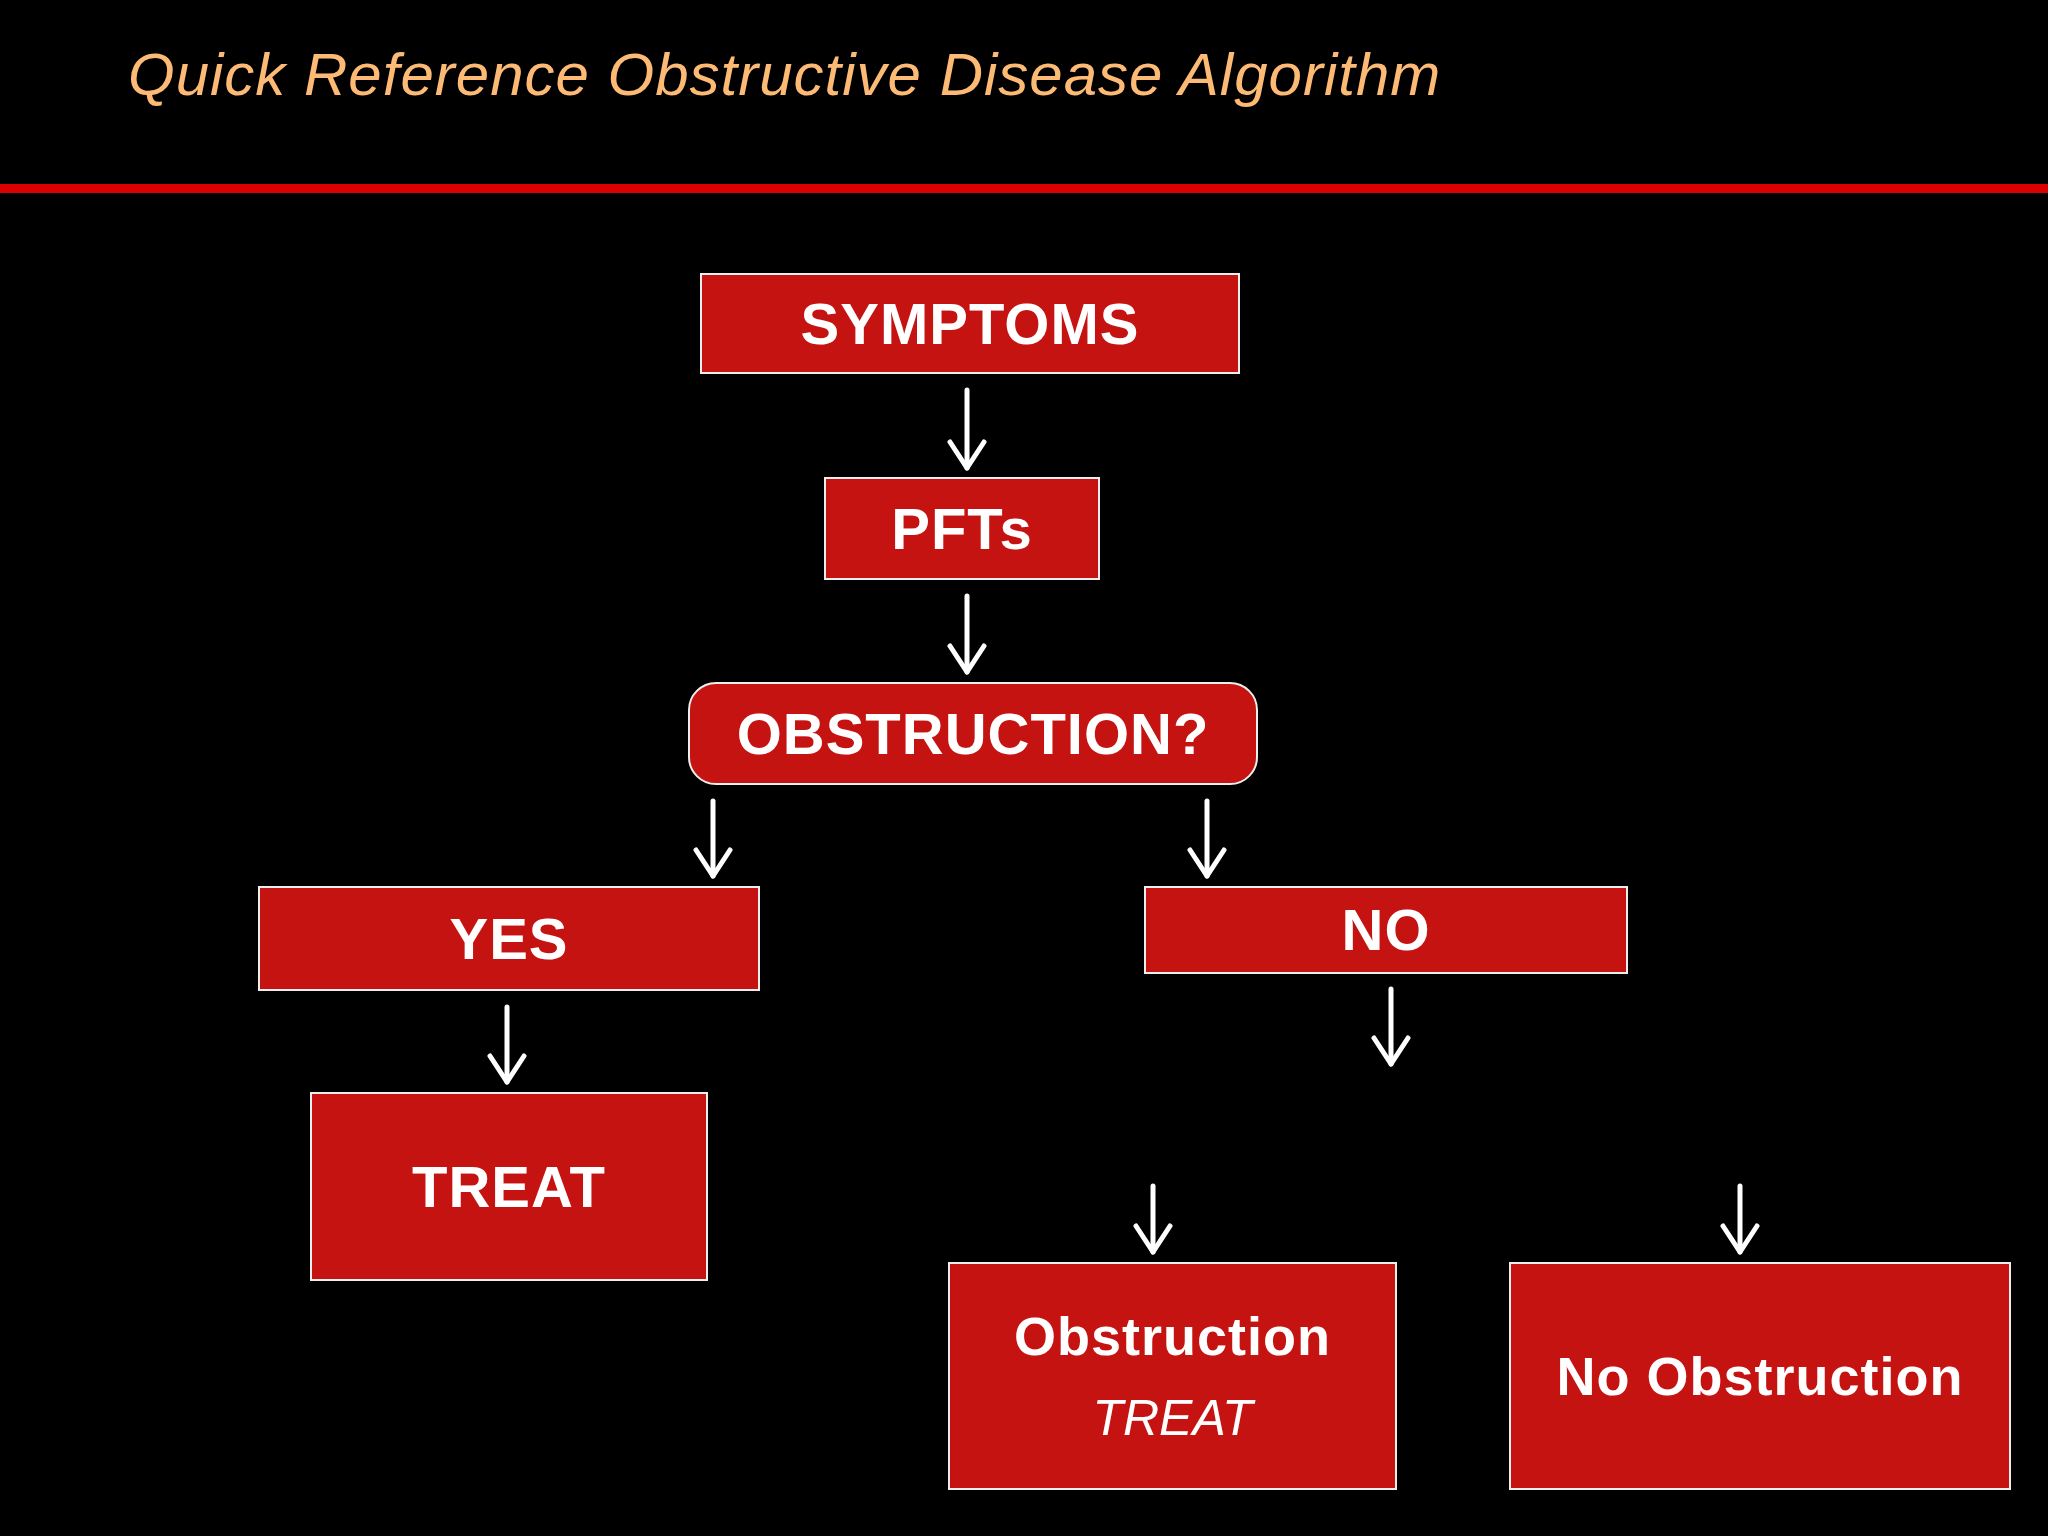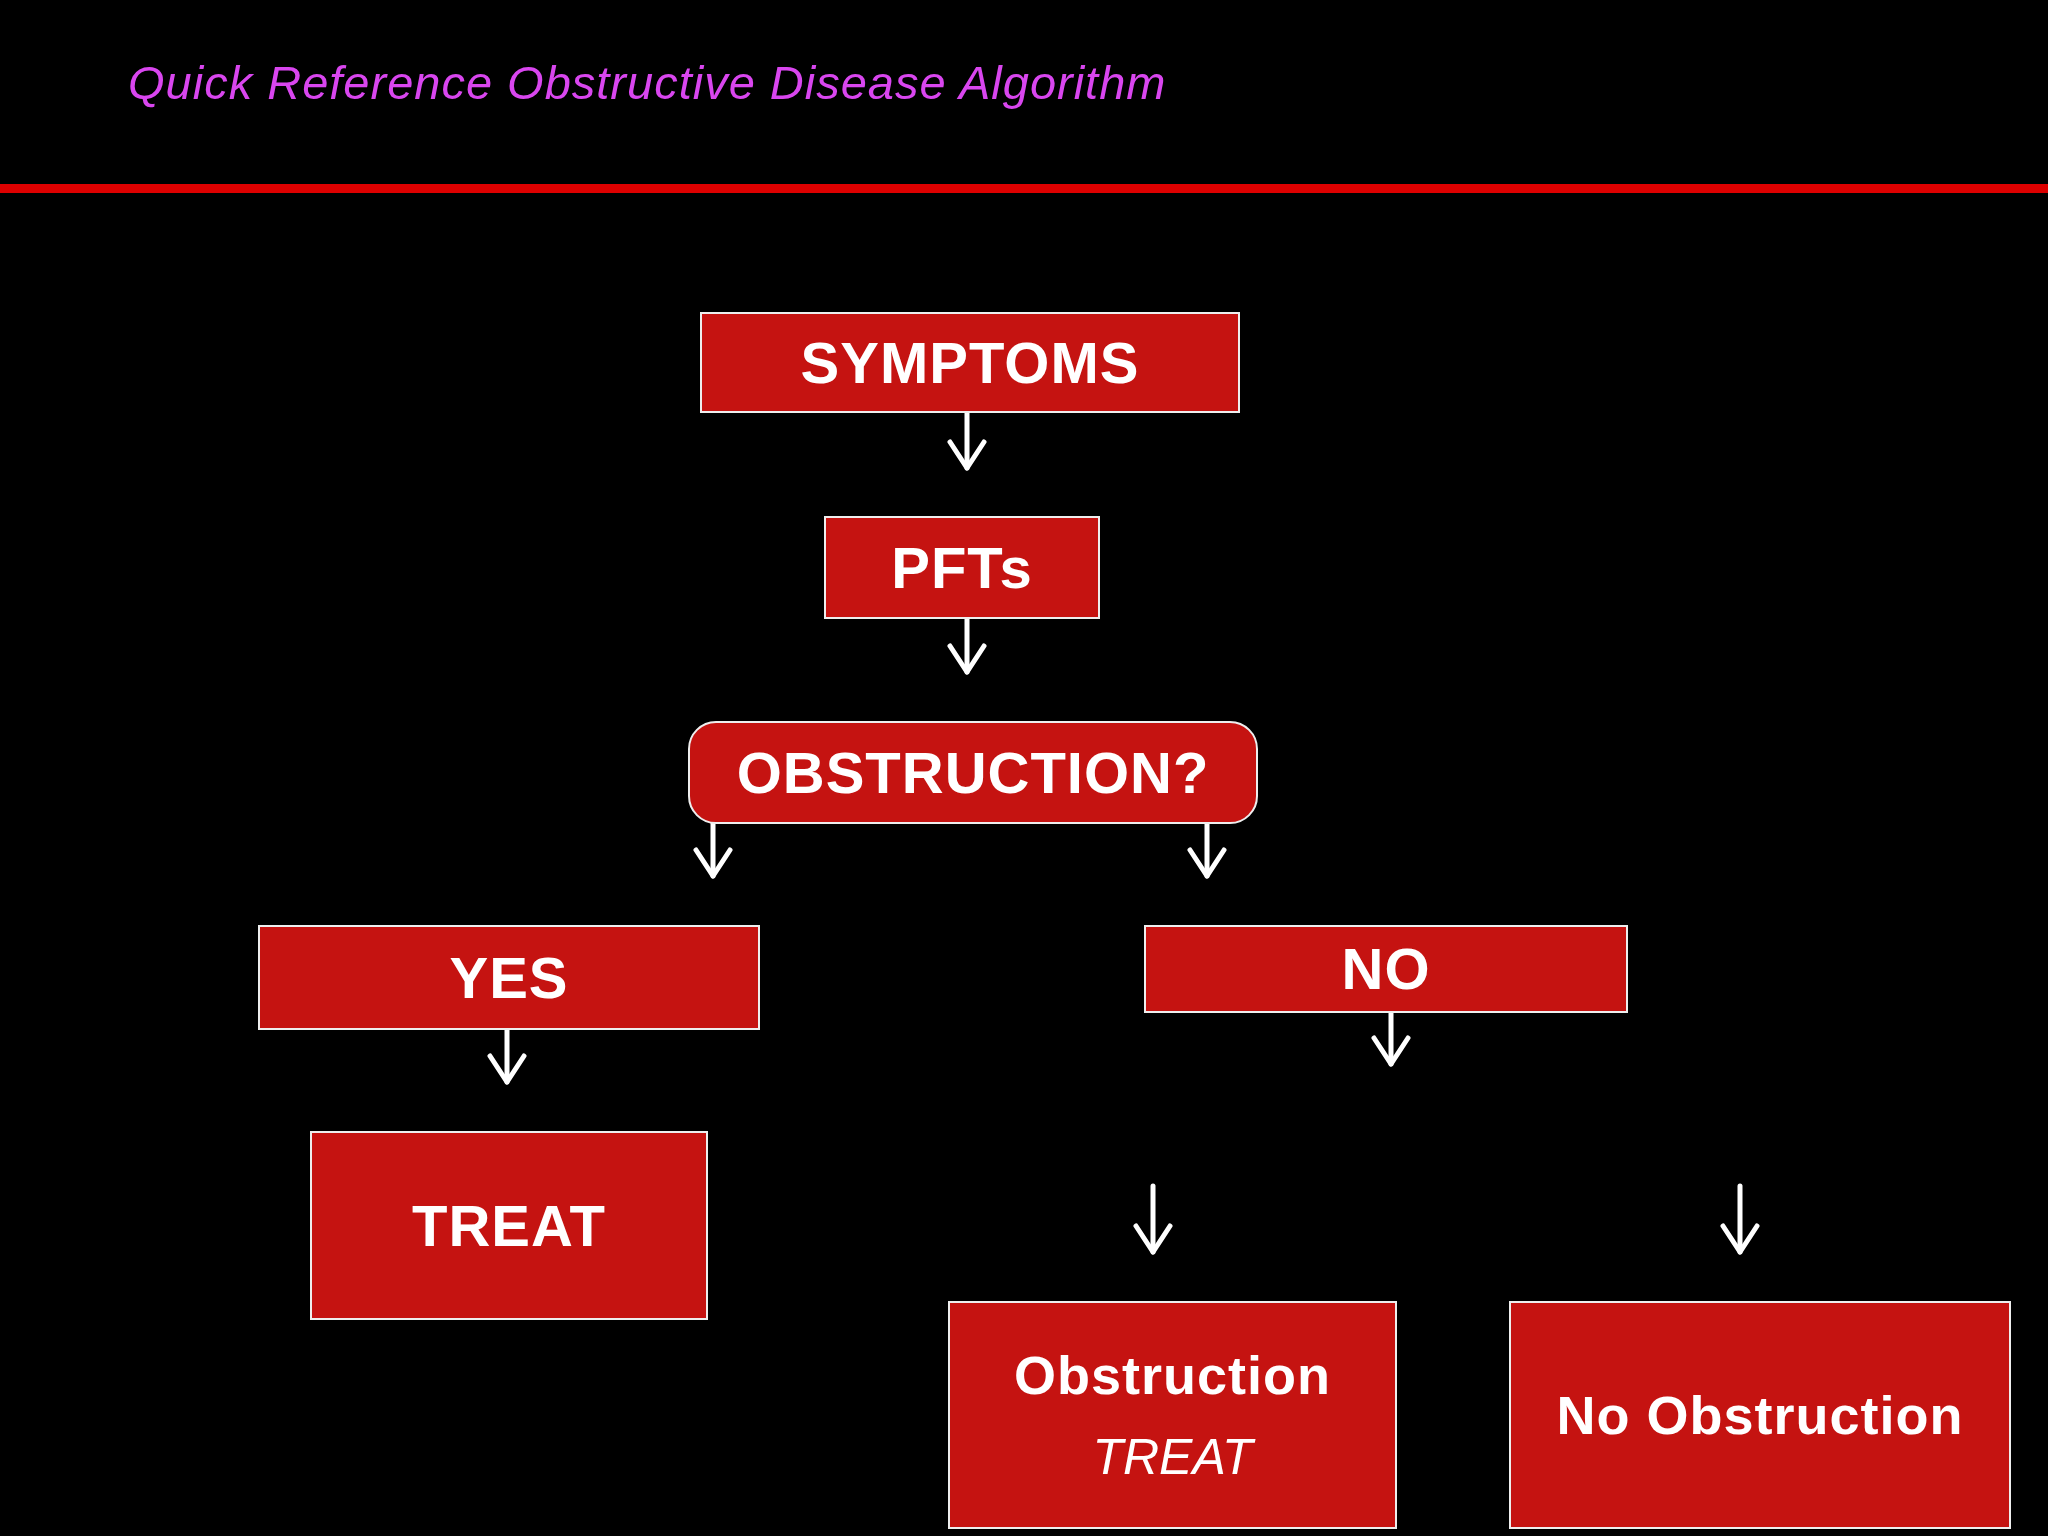--- a/index.html
+++ b/index.html
@@ -11,24 +11,24 @@
     position: relative;
     width: 2048px;
     height: 1536px;
     background: #000000;
     overflow: hidden;
     font-family: "Liberation Sans", "DejaVu Sans", sans-serif;
   }
   .slide-title {
     position: absolute;
     left: 128px;
-    top: 55px;
+    top: 40px;
     width: 1790px;
-    color: #d946ef;
-    font-size: 47px;
+    color: #fdba74;
+    font-size: 60px;
     font-style: italic;
     font-weight: 400;
     letter-spacing: 1px;
     white-space: nowrap;
   }
   .title-divider {
     position: absolute;
     left: 0;
     top: 184px;
     width: 2048px;
@@ -38,21 +38,20 @@
   .node {
     position: absolute;
     background: #c51311;
     border: 2px solid #eeeeee;
     box-sizing: border-box;
     display: flex;
     align-items: center;
     justify-content: center;
     color: #ffffff;
     text-align: center;
-    margin-top: 39px;
   }
   .node .label {
     font-weight: 700;
     font-size: 58px;
     letter-spacing: 1px;
     line-height: 1;
   }
   .node.result {
     flex-direction: column;
     justify-content: space-evenly;

